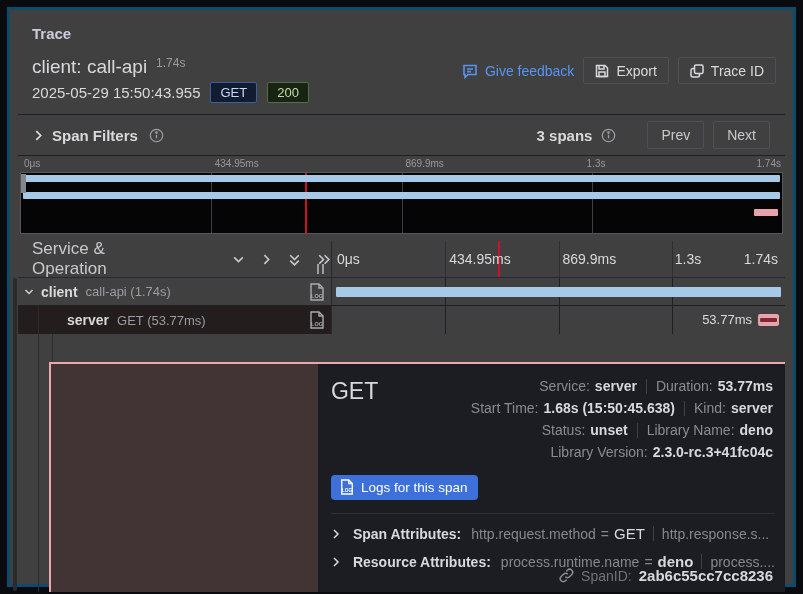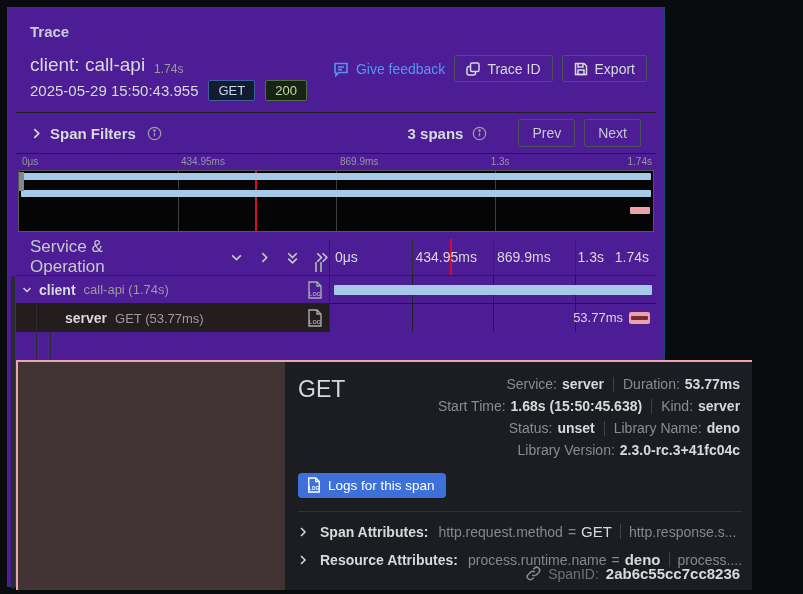--- a/index.html
+++ b/index.html
@@ -1,23 +1,23 @@
 <!DOCTYPE html>
 <html><head>
 <meta charset="utf-8">
 <style>
   * { margin:0; padding:0; box-sizing:border-box; }
   html,body { width:803px; height:594px; background:#0a0b0e; overflow:hidden;
     font-family:"Liberation Sans", sans-serif; color:#d8d9da; }
-  .panel { position:absolute; left:7px; top:7px; width:658px; height:580px;
-    background:#4c1d95; border:1px solid #0c4a6e; }
+  .panel { position:absolute; left:7px; top:7px; width:789px; height:580px;
+    background:#404040; border:3px solid #0c4a6e; }
 
   
   .trace-title { position:absolute; left:22px; top:15px; font-size:15px; font-weight:bold; color:#ccccdc; }
-  .span-title-row { position:absolute; left:22px; top:46px; display:flex; align-items:flex-end; gap:9px; }
+  .span-title-row { position:absolute; left:22px; top:46px; display:flex; align-items:flex-start; gap:9px; }
   .span-title { font-size:19px; color:#d8d9da; }
   .span-duration { font-size:12px; color:#9a9ca2; }
   .ts-row { position:absolute; left:22px; top:72px; display:flex; align-items:center; gap:10px; }
   .timestamp { font-size:15px; color:#d8d9da; }
   .badge { font-size:13px; padding:2px 9px; border-radius:2px; border:1px solid; }
   .badge.get { background:#121c31; border-color:#3e5f9e; color:#c7d8f4; }
   .badge.ok  { background:#182313; border-color:#50713f; color:#bedda6; }
 
   .header-actions { position:absolute; right:17px; top:47px; display:flex; align-items:center; gap:9px; }
   .feedback-link { display:flex; align-items:center; gap:7px; color:#5794f2; font-size:14px; cursor:pointer; }
@@ -145,35 +145,35 @@
         <svg width="16" height="16" viewBox="0 0 16 16" fill="none" stroke="#5794f2" stroke-width="1.6">
           <path d="M2 2.5h12v9H6l-3 3v-3H2z"></path>
             <path d="M5 6h6M5 8.6h4"></path>
         </svg>
       </span>
       <span>Give feedback</span>
     </span>
     <button class="hbtn">
       <span>
         <svg width="14" height="14" viewBox="0 0 14 14" fill="none" stroke="#d8d9da" stroke-width="1.5">
-          <rect x="4.5" y="1" width="8.5" height="8.5" rx="1.5"></rect>
-            <path d="M9.5 9.5V11a2 2 0 0 1-2 2H3a2 2 0 0 1-2-2V6.5a2 2 0 0 1 2-2h1.5"></path>
-        </svg>
-      </span>
-      <span>Trace ID</span>
-    </button>
-    <button class="hbtn">
-      <span>
-        <svg width="14" height="14" viewBox="0 0 14 14" fill="none" stroke="#d8d9da" stroke-width="1.5">
           <path d="M1.5 1.5h8.5l2.5 2.5v8.5h-11z"></path>
             <path d="M4 1.5v3.5h5V1.5"></path>
             <rect x="4" y="8" width="6" height="4.5"></rect>
         </svg>
       </span>
       <span>Export</span>
+    </button>
+    <button class="hbtn">
+      <span>
+        <svg width="14" height="14" viewBox="0 0 14 14" fill="none" stroke="#d8d9da" stroke-width="1.5">
+          <rect x="4.5" y="1" width="8.5" height="8.5" rx="1.5"></rect>
+            <path d="M9.5 9.5V11a2 2 0 0 1-2 2H3a2 2 0 0 1-2-2V6.5a2 2 0 0 1 2-2h1.5"></path>
+        </svg>
+      </span>
+      <span>Trace ID</span>
     </button>
   </div>
 
   <div class="filters-bar">
     <span>
       <svg width="11" height="11" viewBox="0 0 10 10" fill="none" stroke="#d8d9da" stroke-width="1.6">
           <path d="M3 1l4 4-4 4"></path>
         </svg>
     </span>
     <span class="filters-title">Span Filters</span>

